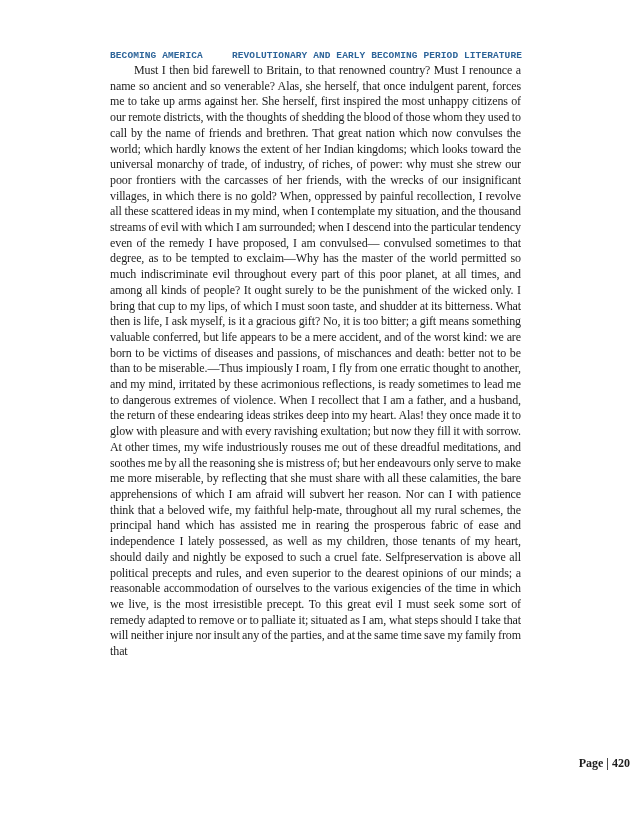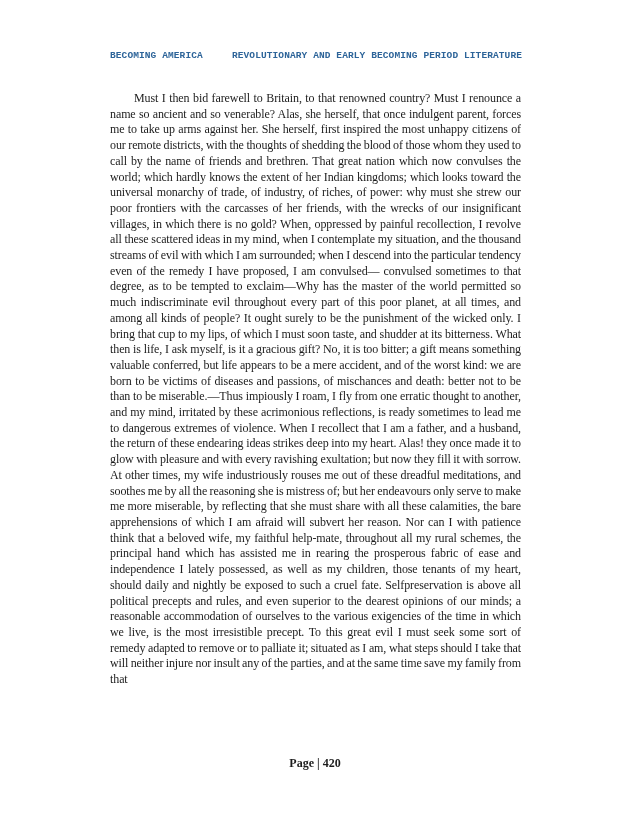--- a/index.html
+++ b/index.html
@@ -43,28 +43,27 @@
     text-align: justify;
     letter-spacing: -0.1px;
     word-spacing: -0.5px;
   }
   .para {
     margin: 0;
     padding: 0;
   }
   .para.indent {
     text-indent: 24px;
-    margin-top: 28px;
   }
   .page-footer {
     position: absolute;
     left: 0;
     top: 756px;
     width: 630px;
-    text-align: center;
+    text-align: right;
     color: #1c1c1c;
     font-family: "Liberation Serif", serif;
     font-weight: bold;
     font-size: 12px;
   }
 </style>
 </head>
 <body>
 
 <div class="page">

